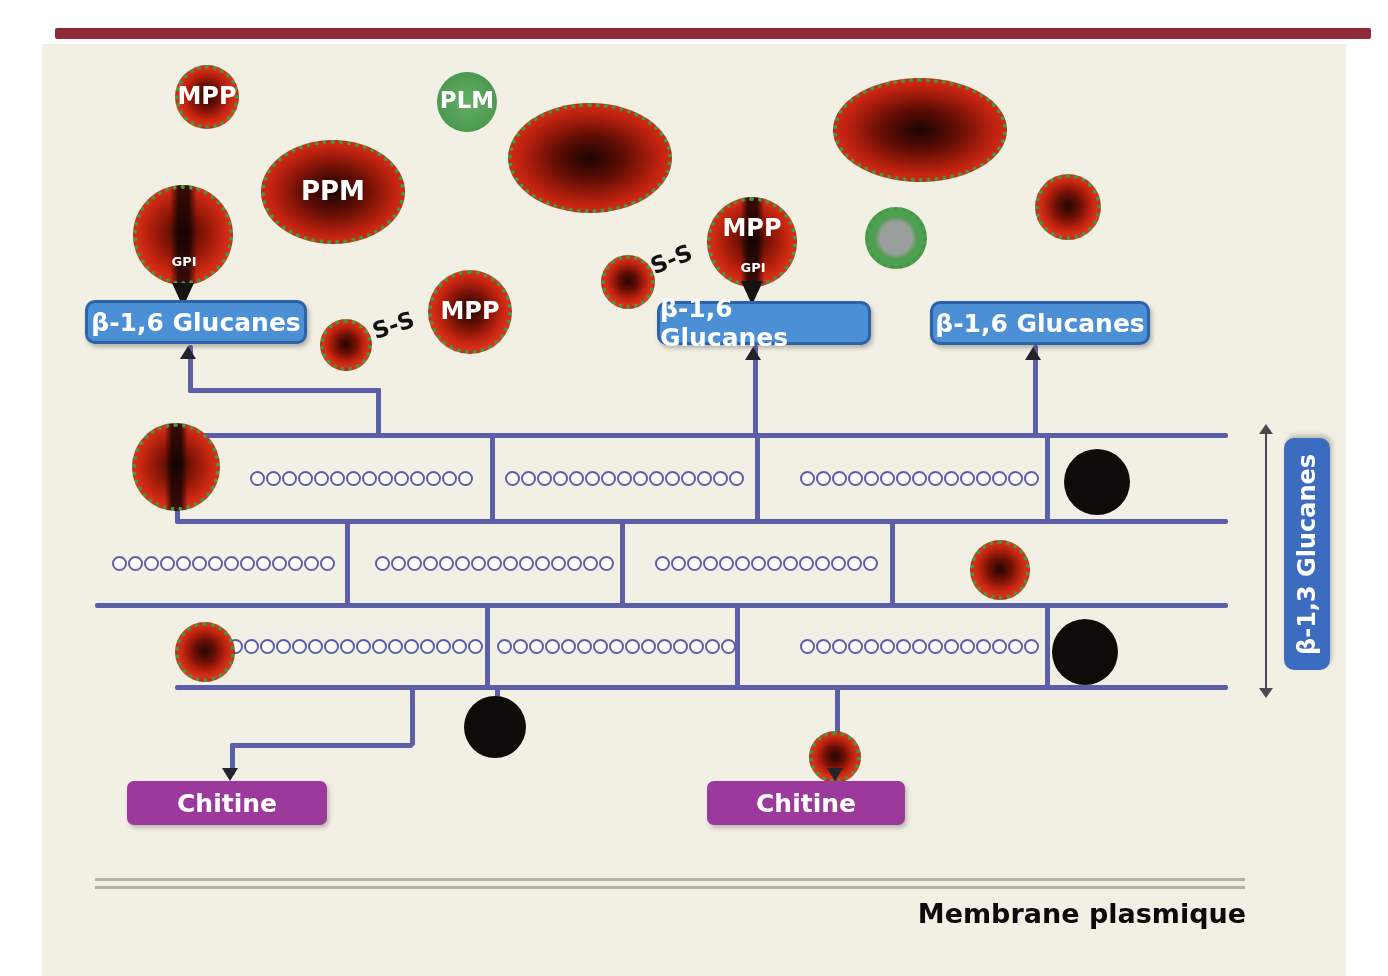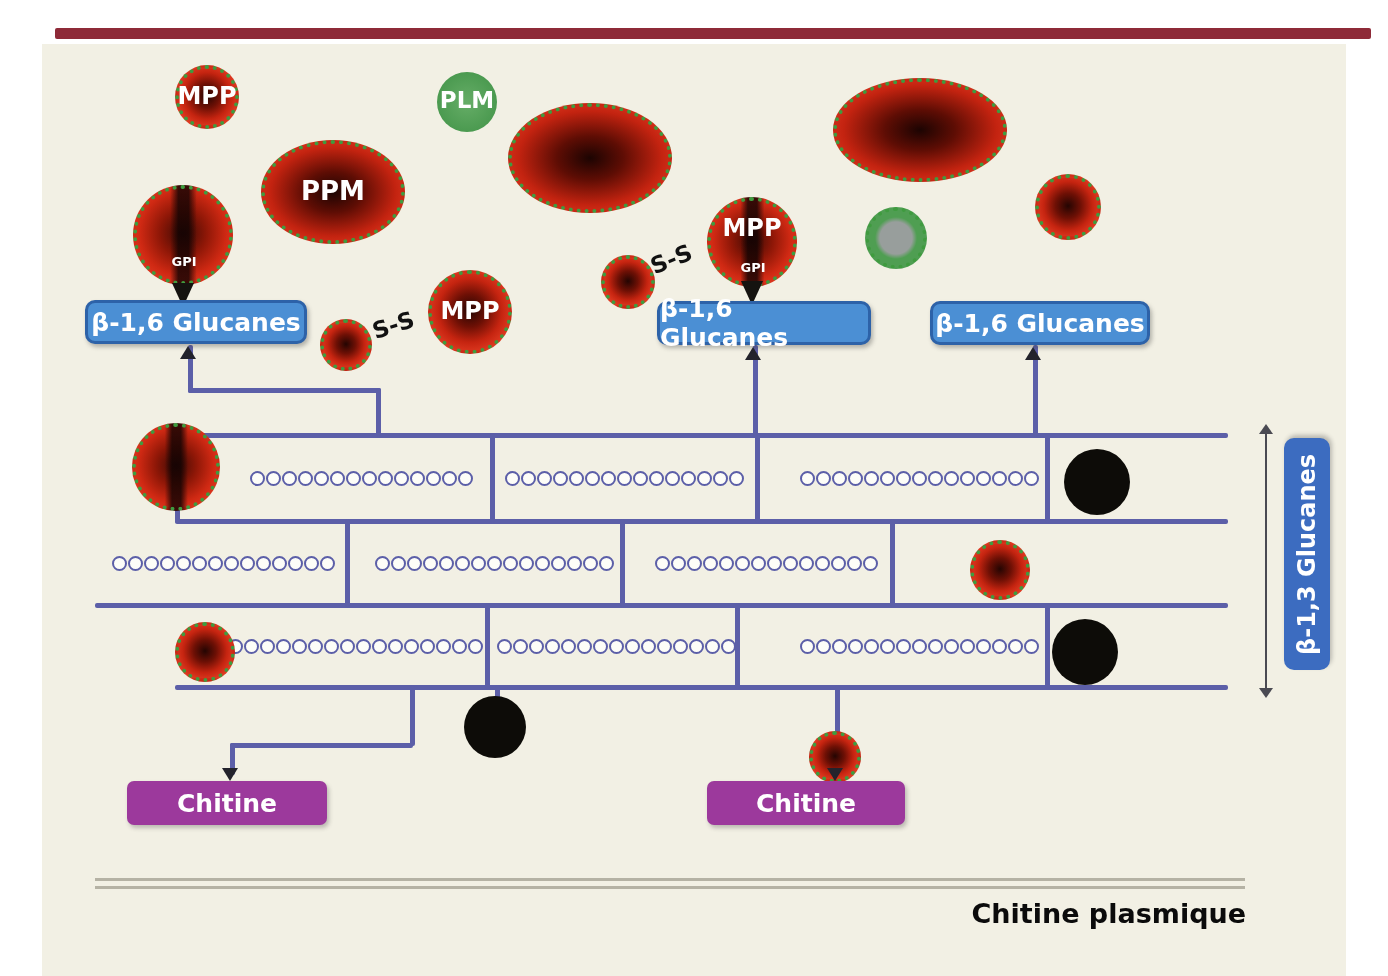--- a/index.html
+++ b/index.html
@@ -99,21 +99,21 @@
   <div class="chitbox" style="left:127px;top:781px;width:200px;height:44px;">Chitine</div>
   <div class="chitbox" style="left:707px;top:781px;width:198px;height:44px;">Chitine</div>
   <div class="arrow-down" style="left:222px;top:768px;"></div>
   <div class="arrow-down" style="left:827px;top:768px;"></div>
   <div class="arrow-up" style="left:180px;top:346px;"></div>
   <div class="arrow-up" style="left:745px;top:347px;"></div>
   <div class="arrow-up" style="left:1025px;top:347px;"></div>
 
   <div class="mem-line" style="left:95px;top:878px;width:1150px;"></div>
   <div class="mem-line" style="left:95px;top:886px;width:1150px;"></div>
-  <div class="mem-text" style="left:900px;top:898px;width:346px;">Chitine plasmique</div>
+  <div class="mem-text" style="left:900px;top:898px;width:346px;">Membrane plasmique</div>
 <div class="gl-line" style="left: 175px; top: 433px; width: 1053px; height: 5px;"></div>
     <div class="gl-line" style="left: 175px; top: 519px; width: 1053px; height: 5px;"></div>
     <div class="gl-line" style="left: 95px; top: 603px; width: 1133px; height: 5px;"></div>
     <div class="gl-line" style="left: 175px; top: 685px; width: 1053px; height: 5px;"></div>
     <div class="gl-line" style="left: 188px; top: 388px; width: 193px; height: 5px;"></div>
     <div class="gl-line" style="left: 230px; top: 743px; width: 183px; height: 5px;"></div>
     <div class="gl-line" style="left: 188px; top: 345px; width: 5px; height: 48px;"></div>
     <div class="gl-line" style="left: 376px; top: 388px; width: 5px; height: 48px;"></div>
     <div class="gl-line" style="left: 753px; top: 345px; width: 5px; height: 92px;"></div>
     <div class="gl-line" style="left: 1033px; top: 345px; width: 5px; height: 92px;"></div>

